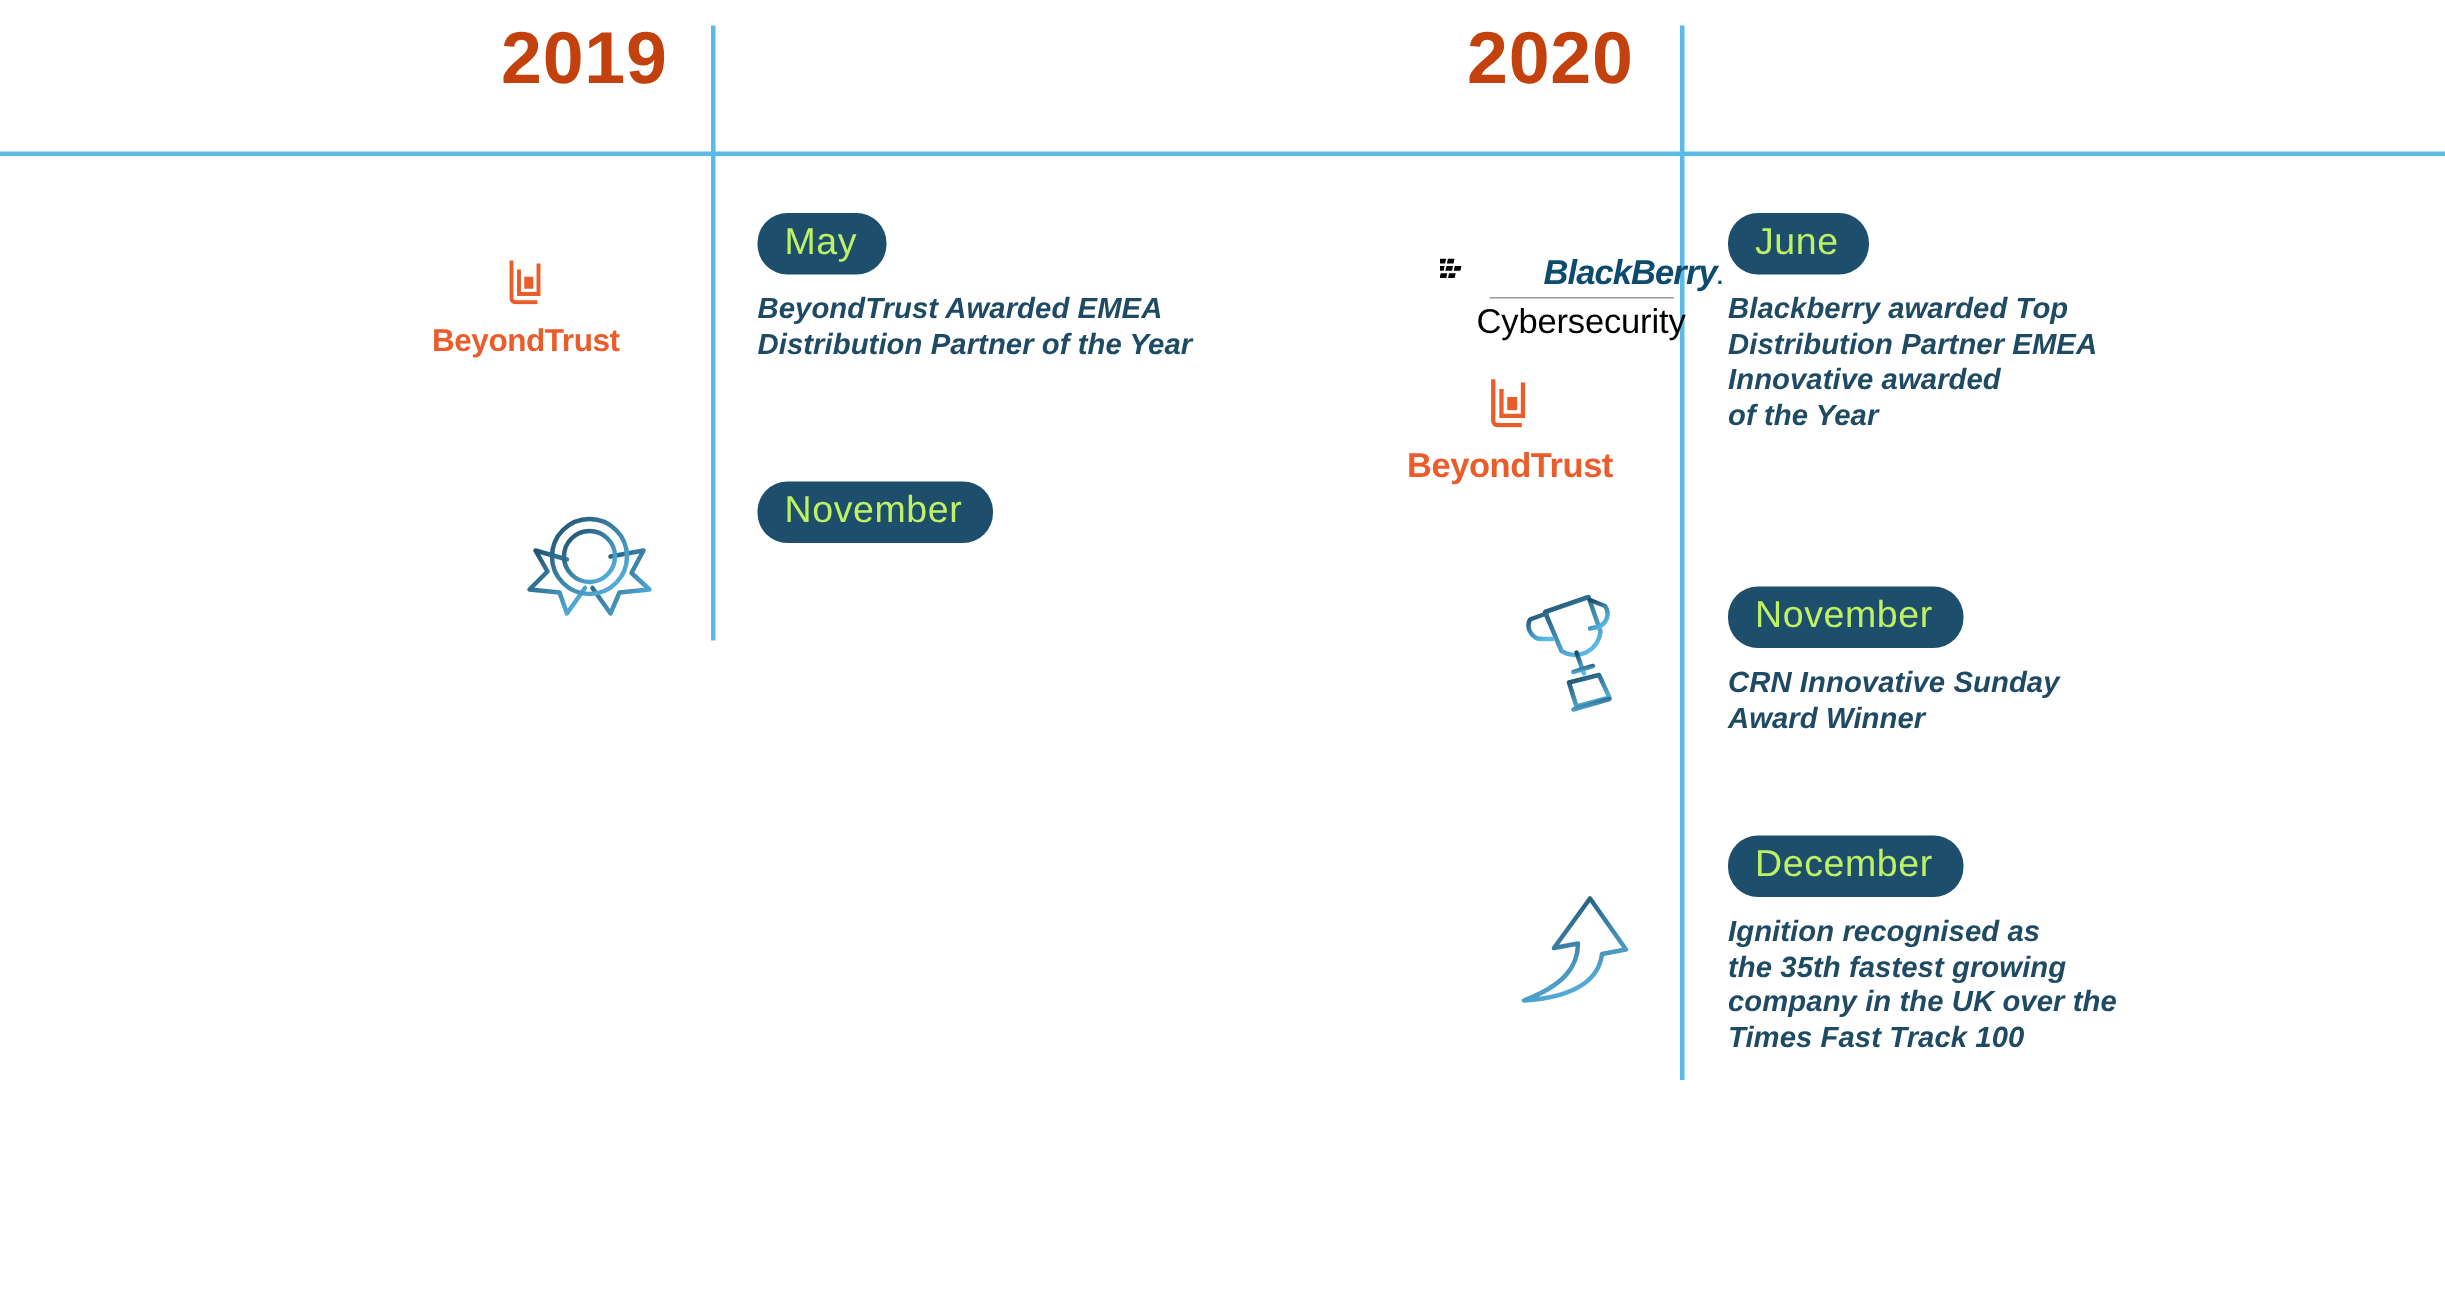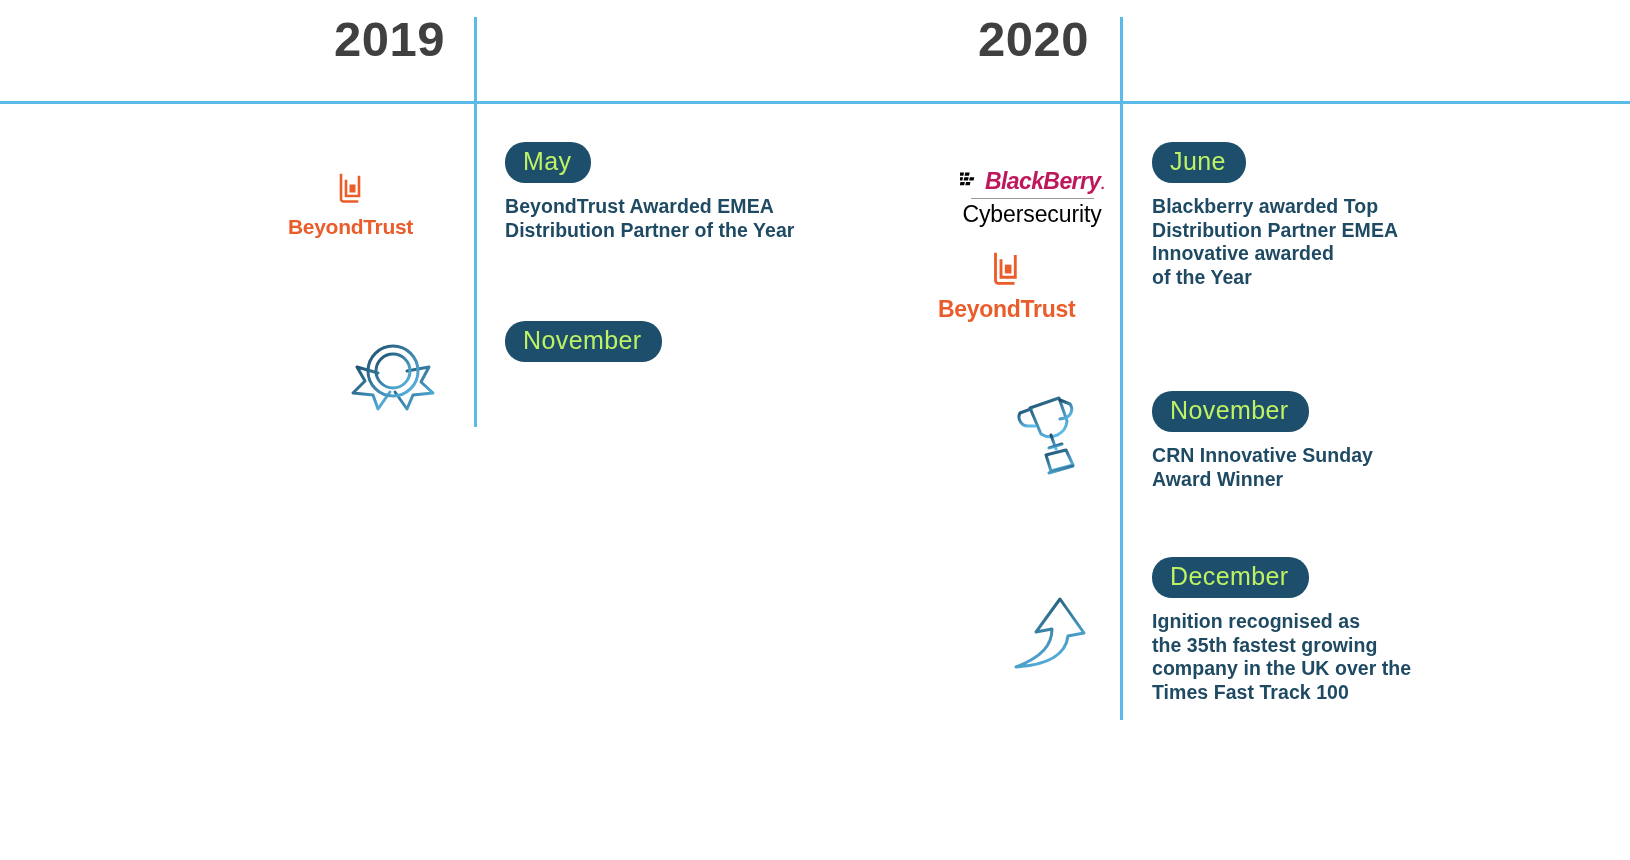--- a/index.html
+++ b/index.html
@@ -14,21 +14,21 @@
     overflow: hidden;
     font-family: "Liberation Sans", sans-serif;
     -webkit-font-smoothing: antialiased;
   }
 
   
   .year-label {
     position: absolute;
     font-size: 49px;
     font-weight: bold;
-    color: #404040;
+    color: #c2410c;
     letter-spacing: 0.5px;
     line-height: 1;
     white-space: nowrap;
   }
   #year-2019 { left: 334px; top: 15px; }
   #year-2020 { left: 978px; top: 15px; }
 
   .h-rule {
     position: absolute;
     left: 0;
@@ -63,20 +63,21 @@
   }
 
   .entry-text {
     margin-top: 12px;
     color: #1f4a63;
     font-size: 19.5px;
     font-weight: bold;
     line-height: 1.215;
     letter-spacing: 0.05px;
     white-space: nowrap;
+    font-style: italic;
   }
 
   
   #entry-may     { left: 505px; top: 142px; }
   #entry-nov-19  { left: 505px; top: 321px; }
 
   
   #entry-june    { left: 1152px; top: 142px; }
   #entry-nov-20  { left: 1152px; top: 391px; }
   #entry-dec     { left: 1152px; top: 557px; }
@@ -112,27 +113,28 @@
     display: flex;
     flex-direction: column;
     align-items: center;
   }
   .bb-top {
     display: flex;
     align-items: center;
     gap: 6px;
   }
   .bb-word {
-    color: #be185d;
+    color: #0c4a6e;
     font-size: 23px;
     font-weight: bold;
     font-style: italic;
     letter-spacing: -0.6px;
     line-height: 1;
     white-space: nowrap;
+    margin-left: 44px;
   }
   .bb-word .bb-dot { font-style: normal; font-size: 15px; }
   .bb-rule {
     width: 123px;
     height: 1px;
     background: #9a9a9a;
     margin: 5px 0 4px 0;
   }
   .bb-sub {
     color: #000000;

